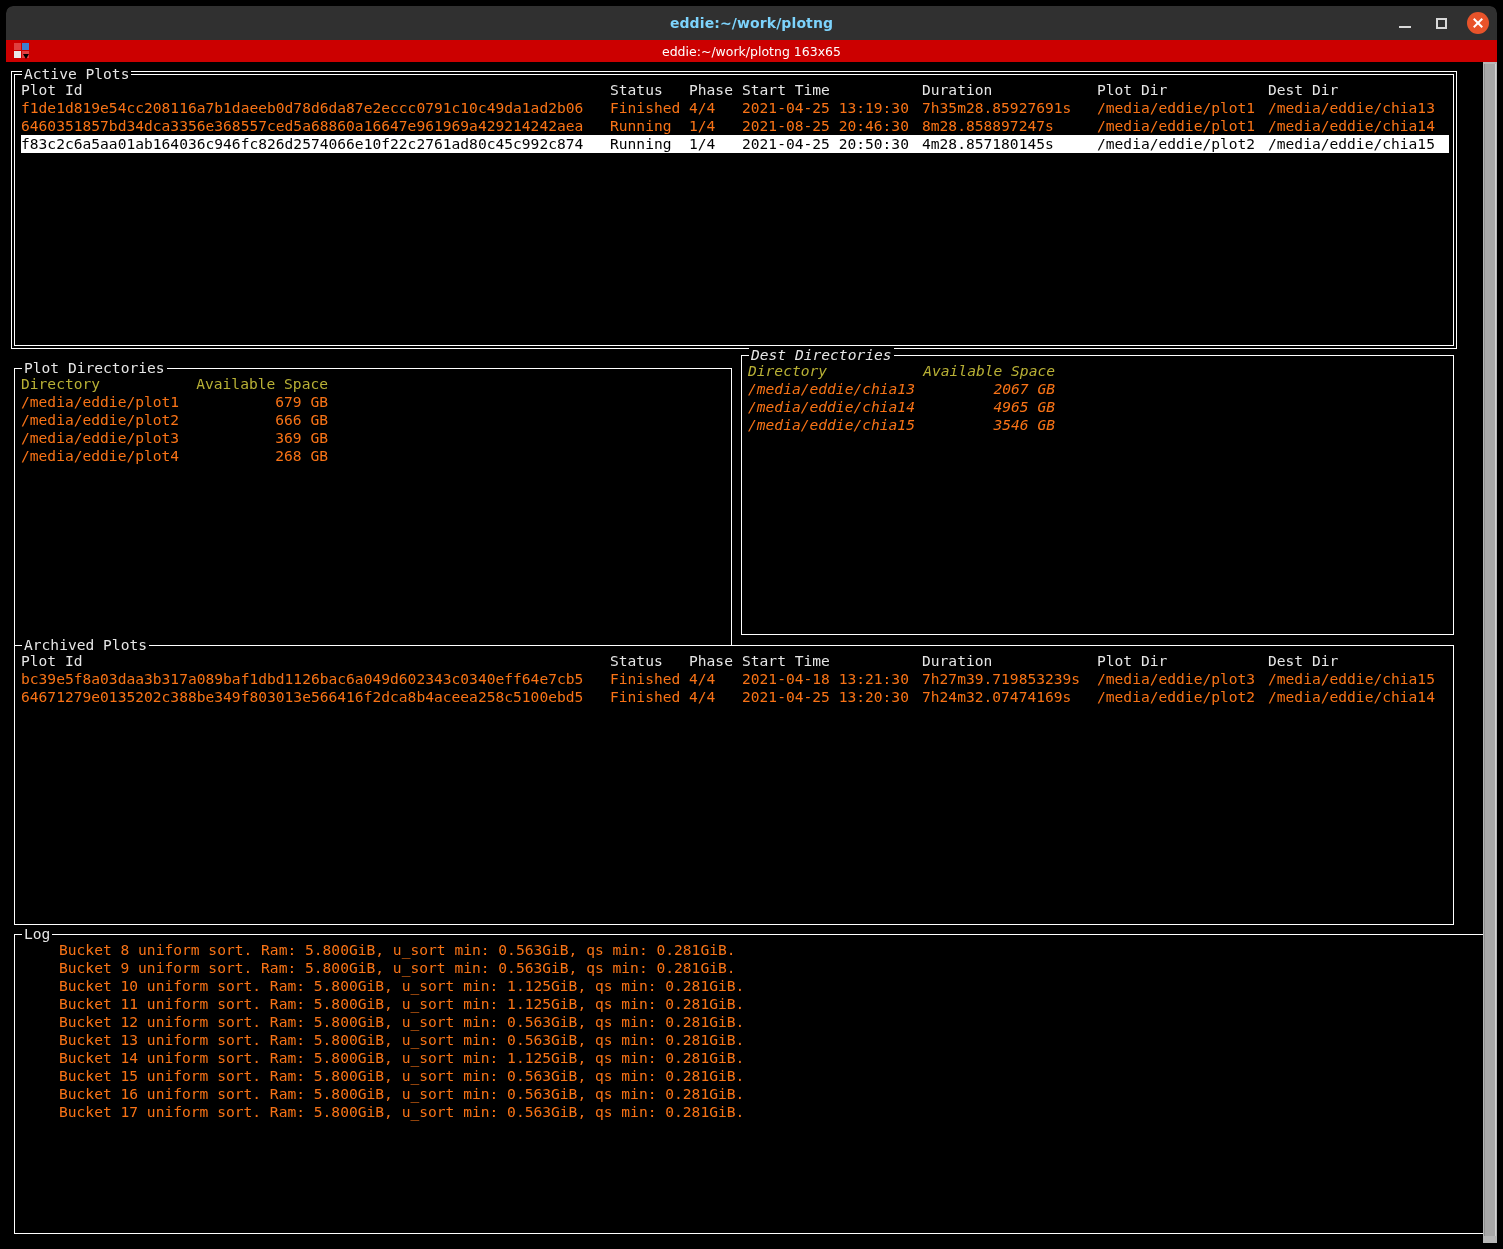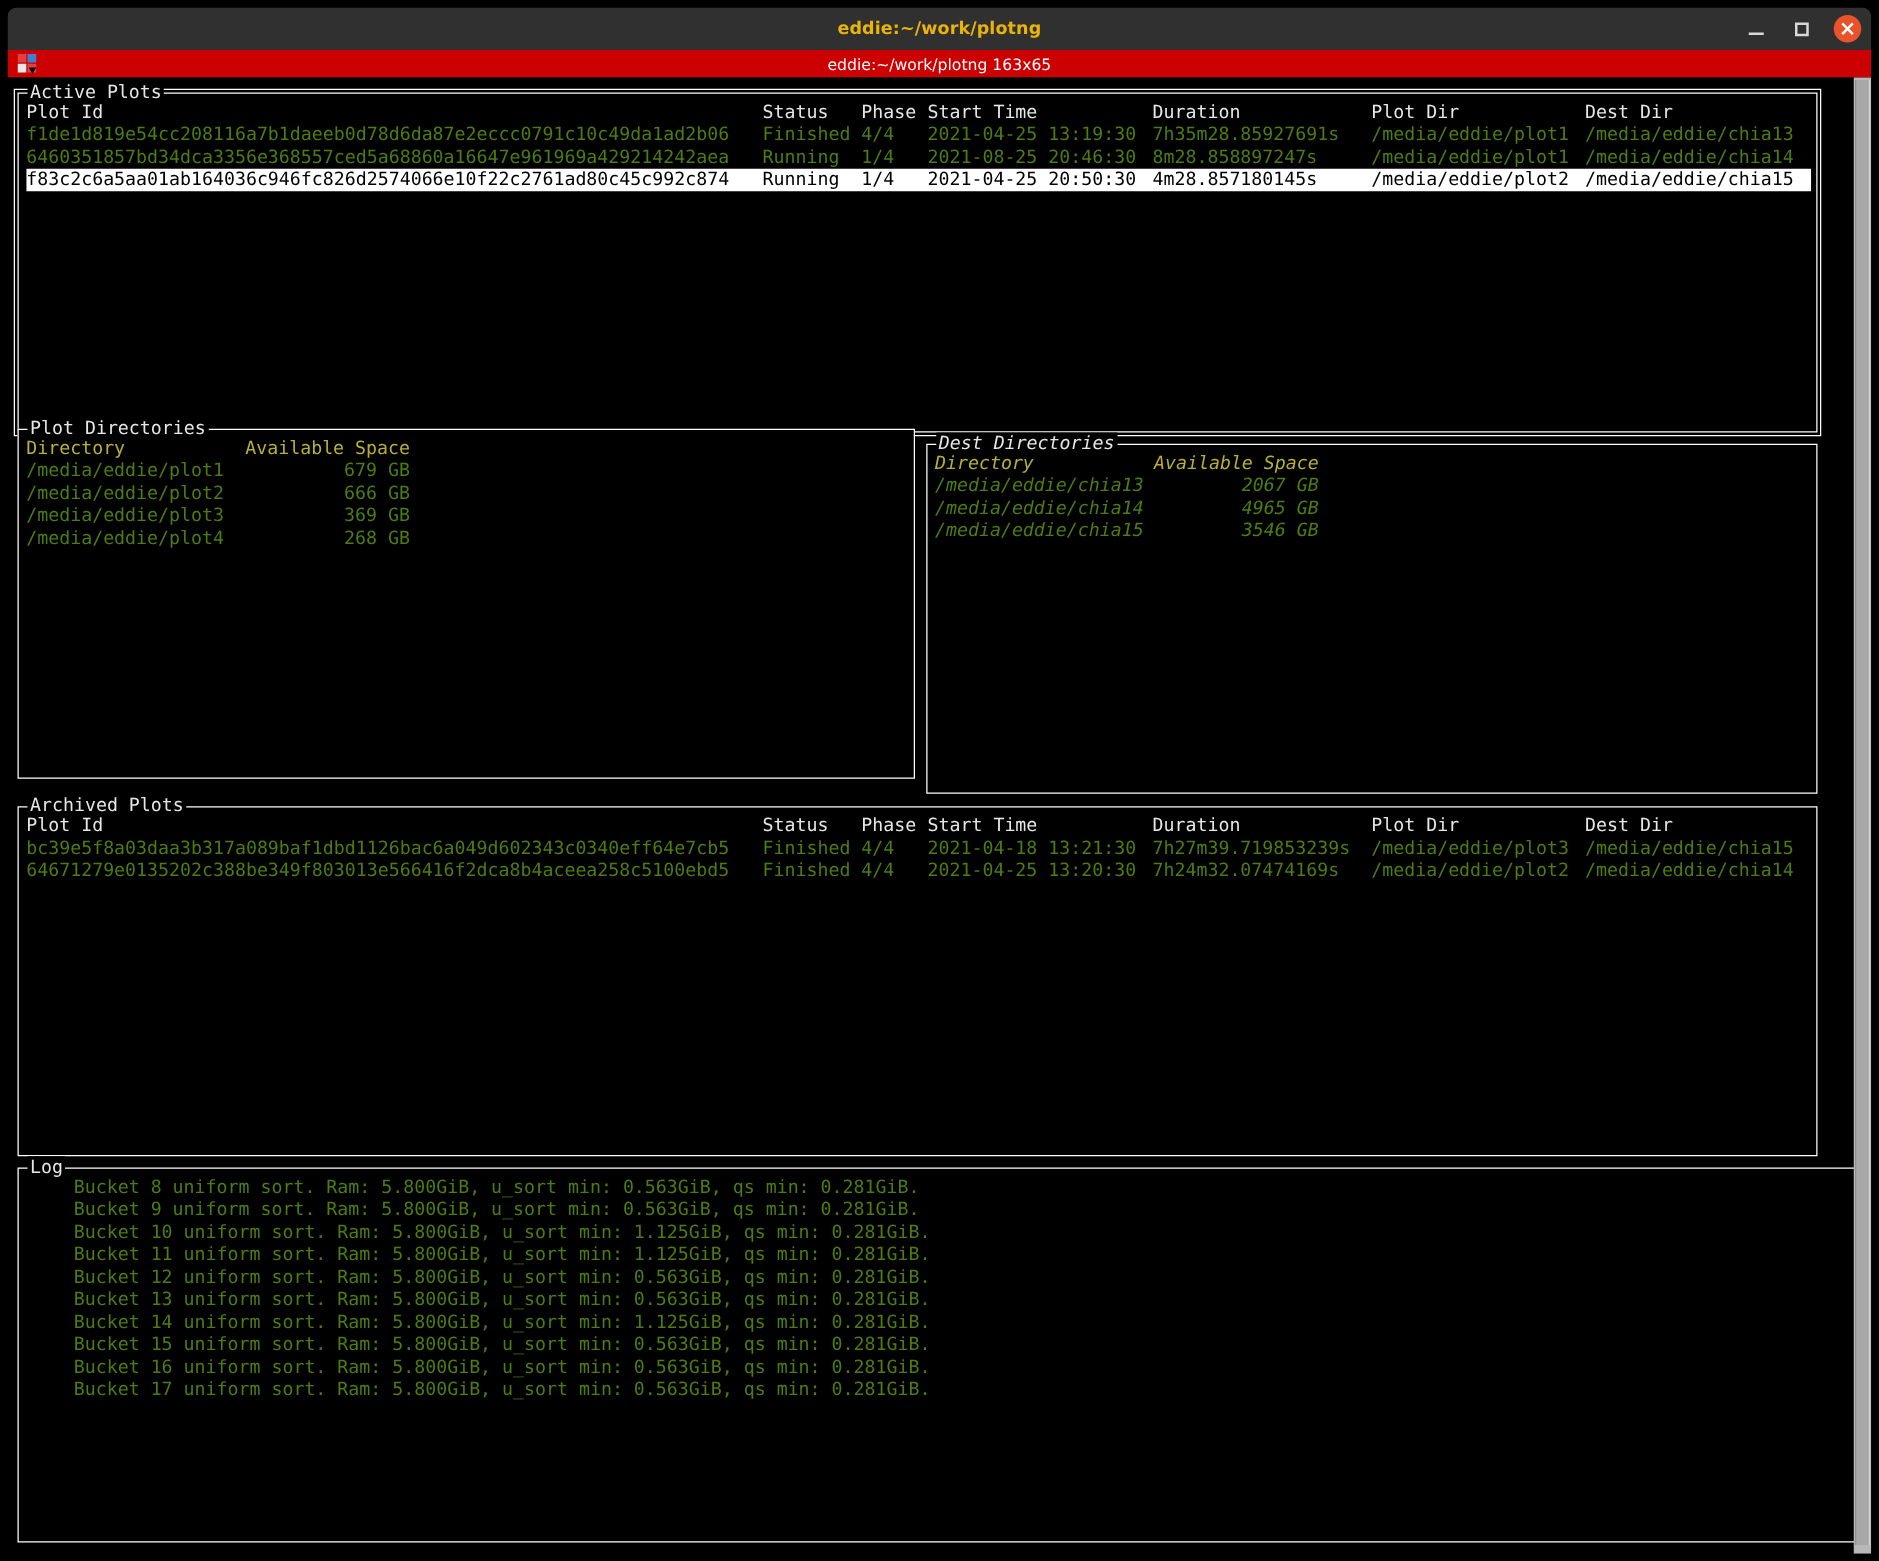--- a/index.html
+++ b/index.html
@@ -25,21 +25,21 @@
   #titlebar {
     position: relative;
     height: 34px;
     background: #303030;
     border-radius: 7px 7px 0 0;
     display: flex;
     align-items: center;
     justify-content: center;
   }
   #titlebar-title {
-    color: #eab308;
+    color: #7dd3fc;
     font-family: "DejaVu Sans", "Liberation Sans", sans-serif;
     font-size: 14px;
     font-weight: bold;
     letter-spacing: 0.1px;
   }
   #window-controls {
     position: absolute;
     right: 8px; top: 0;
     height: 34px;
     display: flex;
@@ -105,21 +105,21 @@
     width: 1491px;
     height: 1181px;
     background: #000000;
     padding: 0;
   }
 
   .mono {
     font-family: "DejaVu Sans Mono", "Liberation Mono", monospace;
     font-size: 14.6px;
     line-height: 18px;
-    color: #4d7c0f;
+    color: #f97316;
     white-space: pre;
   }
 
   
   .panel {
     position: absolute;
     border: 1px solid #ffffff;
     background: #000000;
   }
   .panel.double {
@@ -156,21 +156,21 @@
   .c-start  { display:inline-block; width: 180px; }
   .c-dur    { display:inline-block; width: 175px; }
   .c-pdir   { display:inline-block; width: 171px; }
   .c-ddir   { display:inline-block; }
 
   .d-dir   { display:inline-block; width: 172px; }
   .d-space { display:inline-block; width: 135px; text-align: right; }
 
   
   #p-active { left: 8px;  top: 12px;  width: 1440px; height: 272px; }
-  #p-plotdirs { left: 8px;  top: 281px; width: 718px; height: 280px; }
+  #p-plotdirs { left: 8px;  top: 306px; width: 718px; height: 280px; }
   #p-destdirs { left: 735px; top: 293px; width: 713px; height: 280px; font-style: italic; }
   #p-archived { left: 8px;  top: 583px; width: 1440px; height: 280px; }
   #p-log      { left: 8px;  top: 872px; width: 1472px; height: 300px; }
 
   #log-body .row { padding-left: 38px; }
 
   
   #scrollbar {
     position: absolute;
     right: 0; top: 56px;

